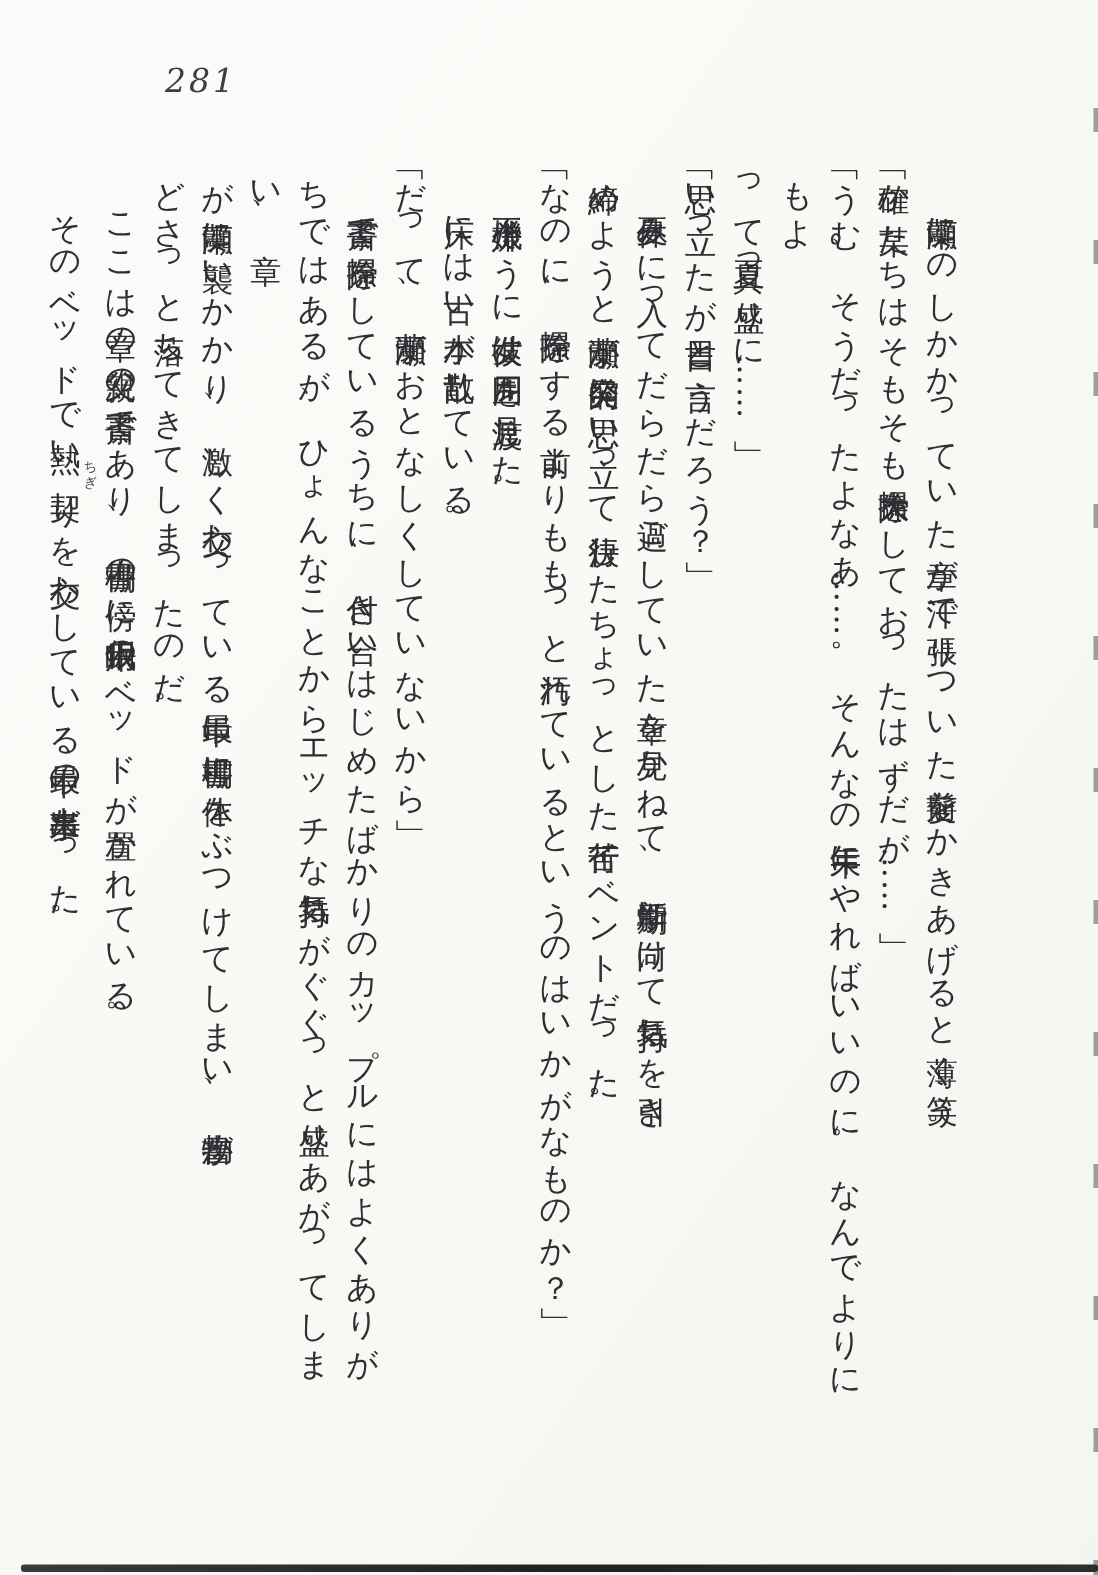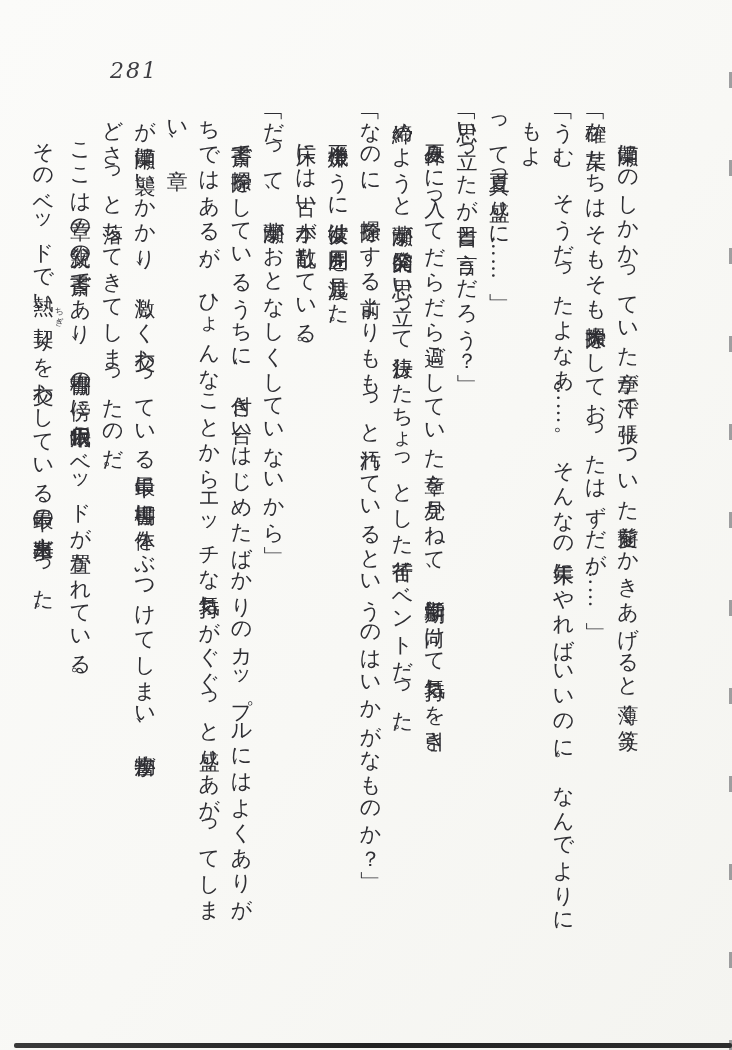--- a/index.html
+++ b/index.html
@@ -15,21 +15,21 @@
   .page {
     position: relative;
     width: 732px;
     height: 1050px;
     background: linear-gradient(125deg, #fbfbf9 0%, #f8f8f5 55%, #f4f4f0 100%);
     font-family: "DejaVu Serif", "Liberation Serif", serif;
   }
   .page-number {
     position: absolute;
     left: 110px;
-    top: 58px;
+    top: 42px;
     font-style: italic;
     font-size: 22px;
     letter-spacing: 2px;
     color: #3d3d42;
   }
   .text-block {
     position: absolute;
     top: 106px;
     right: 88px;
     height: 834px;

